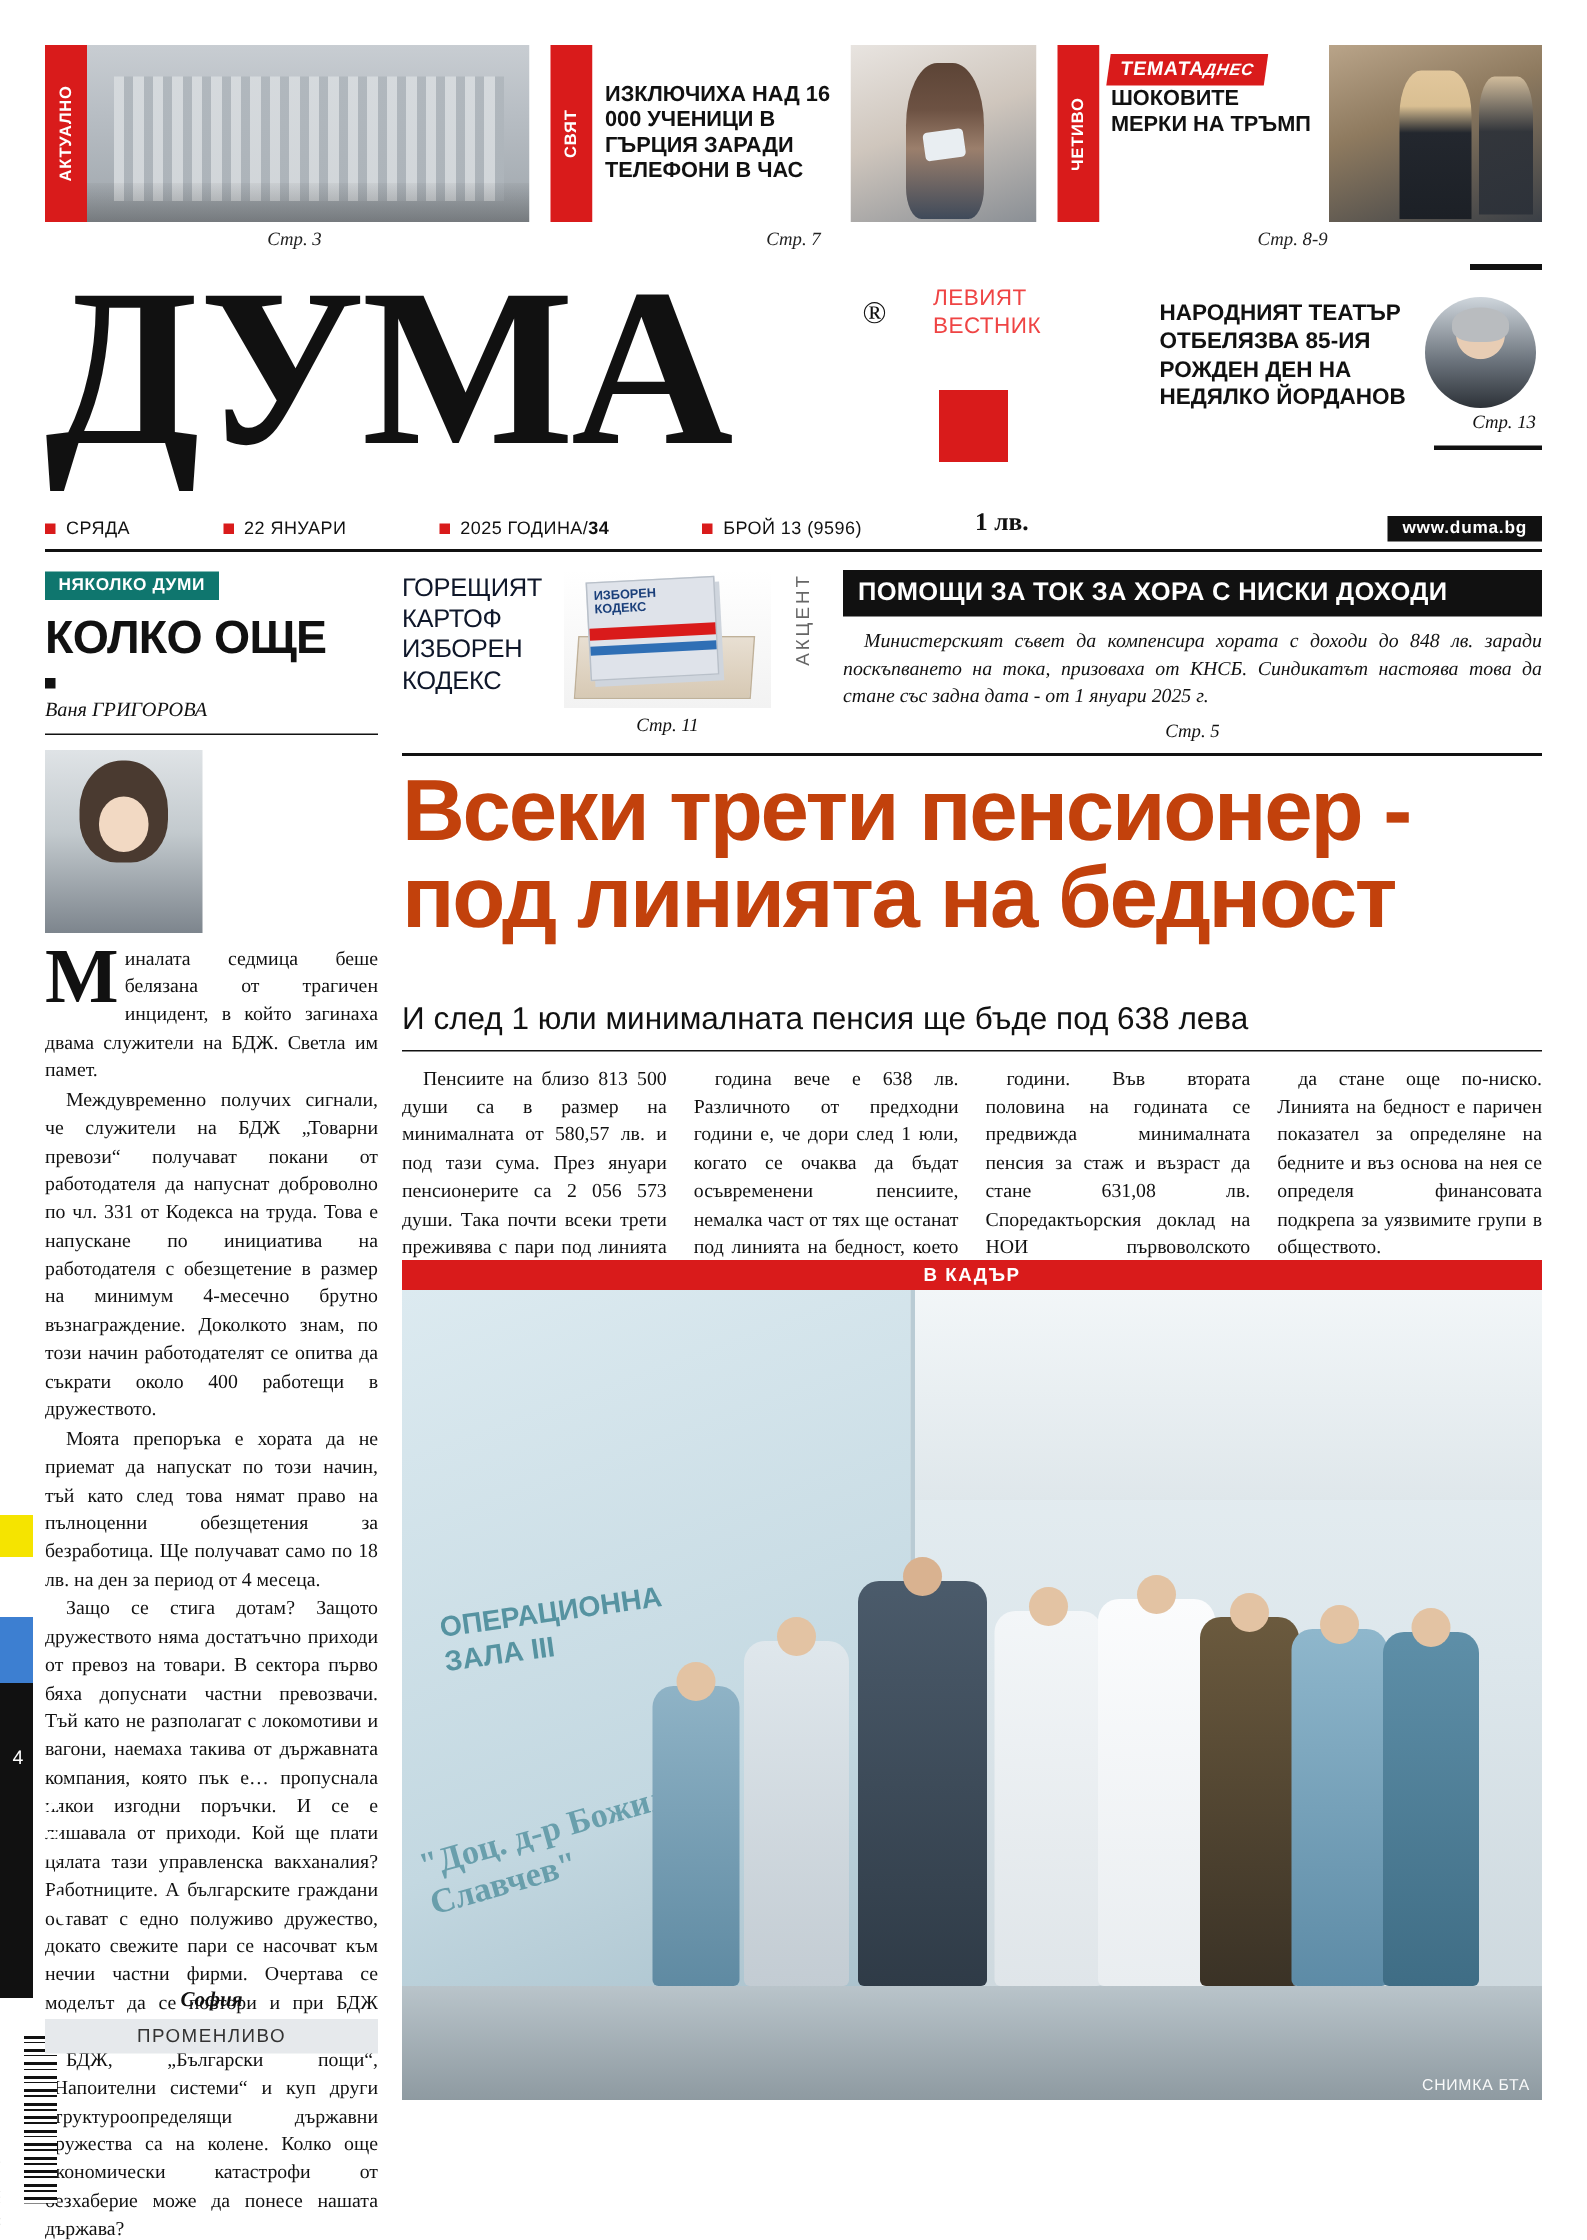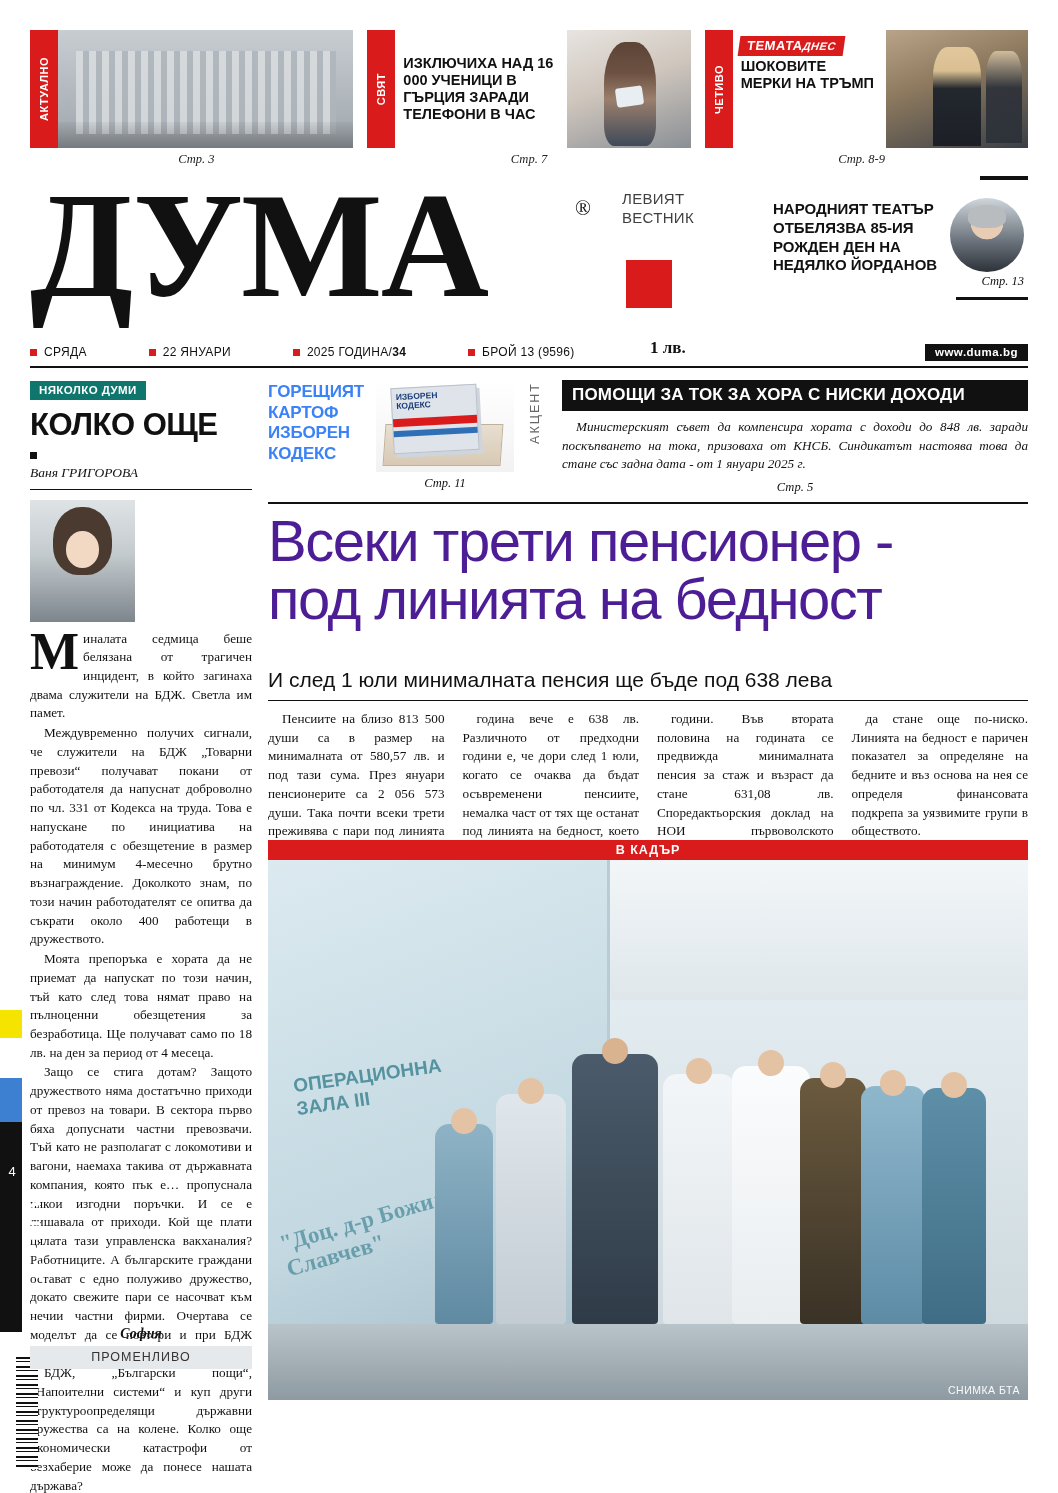--- a/index.html
+++ b/index.html
@@ -105,21 +105,21 @@
     font-weight:bold; font-size:150px; line-height:150px;
     letter-spacing:-2px; color:#111;
   }
   .logo-reg{
     position:absolute; left:545px; top:24px;
     font-size:21px; color:#111;
   }
   .logo-sub{
     position:absolute; left:592px; top:18px;
     font-family:"Liberation Sans", sans-serif;
-    font-size:15px; line-height:1.25; color:#404040; letter-spacing:.3px;
+    font-size:15px; line-height:1.25; color:#ef4444; letter-spacing:.3px;
   }
   .logo-square{
     position:absolute; left:596px; top:88px; width:46px; height:48px; background:#d91b1b;
   }
   .nt-box{
     position:absolute; right:0; top:10px; width:255px; height:112px;
   }
   .nt-rule{ position:absolute; right:0; top:-6px; width:48px; height:4px; background:#111; }
   .nt-text{
     position:absolute; left:0; top:18px; width:178px;
@@ -249,22 +249,22 @@
   }
   .w-therm.red i{ background:#d91b1b; }
 
   
   .row-accent{ position:absolute; left:268px; top:380px; width:760px; height:120px; }
   .potato{
     position:absolute; left:0; top:0; width:246px; height:120px;
   }
   .potato-title{
     position:absolute; left:0; top:2px; width:104px;
-    font-family:"Liberation Sans",sans-serif; font-weight:bold; font-size:17px;
-    line-height:1.22; color:#3b82f6; text-transform:uppercase; letter-spacing:-.2px;
+    font-family:"Liberation Sans",sans-serif; font-weight:normal; font-size:17px;
+    line-height:1.22; color:#0f172a; text-transform:uppercase; letter-spacing:-.2px;
   }
   .potato-img{
     position:absolute; left:108px; top:0; width:138px; height:92px;
     background:linear-gradient(180deg,#fff 0%,#f2f2f2 100%);
   }
   .kodeks-book{
     position:absolute; left:16px; top:6px; width:86px; height:66px;
     background:#dfe3ea; border:1px solid #b9c0c9; transform: rotate(-3deg);
     box-shadow: 3px 4px 0 #cfd5dd;
   }
@@ -301,22 +301,22 @@
     font-style:italic; font-size:13.2px; line-height:1.42; text-align:justify;
     margin-top:7px; text-indent:14px;
   }
   .accent-page{ text-align:center; font-style:italic; font-size:12.5px; margin-top:6px; }
 
   .rule-center{ position:absolute; left:268px; top:502px; width:760px; height:2px; background:#111; }
 
   
   .main-head{
     position:absolute; left:268px; top:512px; width:760px;
-    font-family:"Liberation Sans",sans-serif; font-weight:normal;
-    font-size:58px; line-height:1.0; letter-spacing:-1.5px; color:#4c1d95;
+    font-family:"Liberation Sans",sans-serif; font-weight:bold;
+    font-size:58px; line-height:1.0; letter-spacing:-1.5px; color:#c2410c;
   }
   .main-head .l2{ display:block; }
   .main-sub{
     position:absolute; left:268px; top:668px; width:760px;
     font-family:"Liberation Sans",sans-serif; font-size:21px; color:#111;
   }
   .rule-under-sub{ position:absolute; left:268px; top:700px; width:760px; height:1px; background:#111; }
 
   
   .cols{

